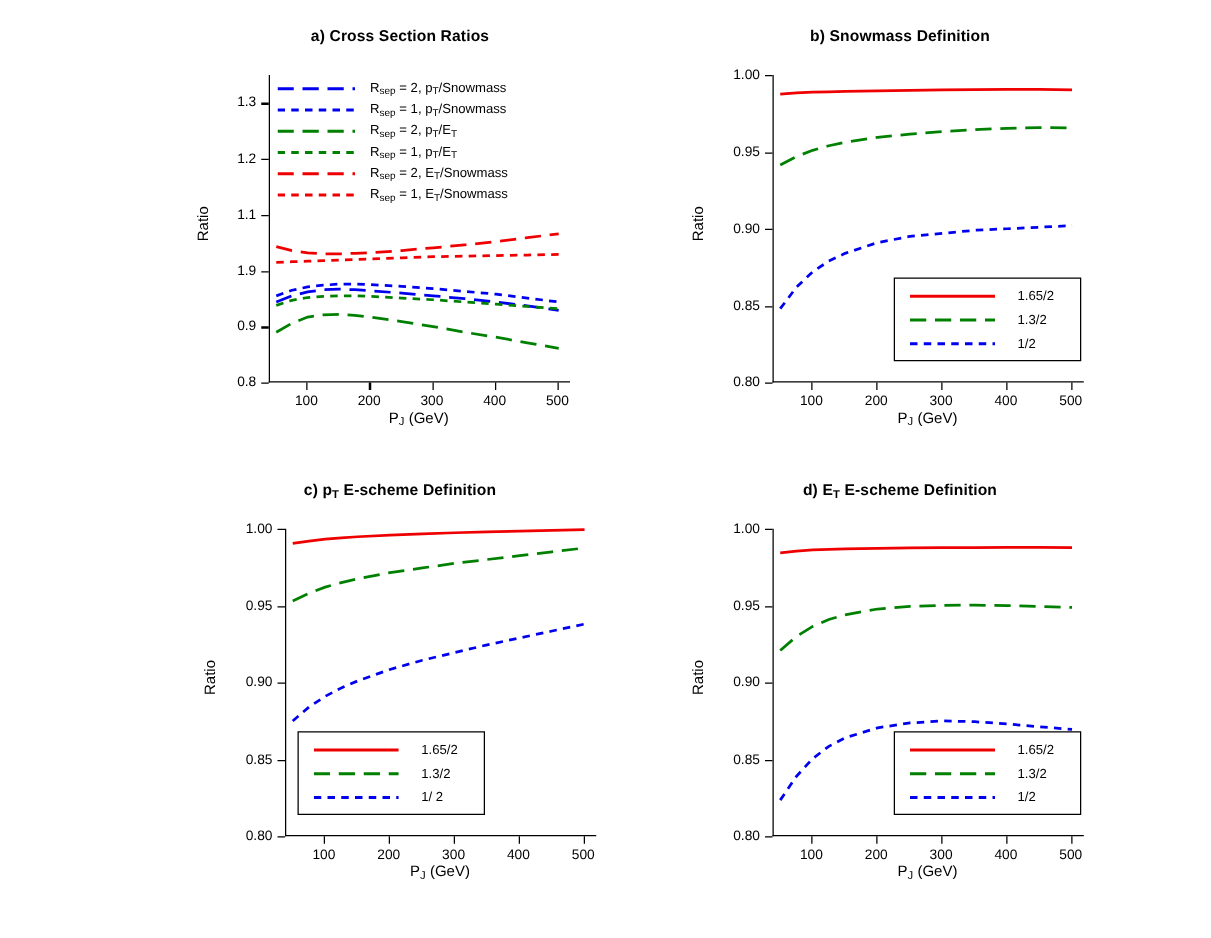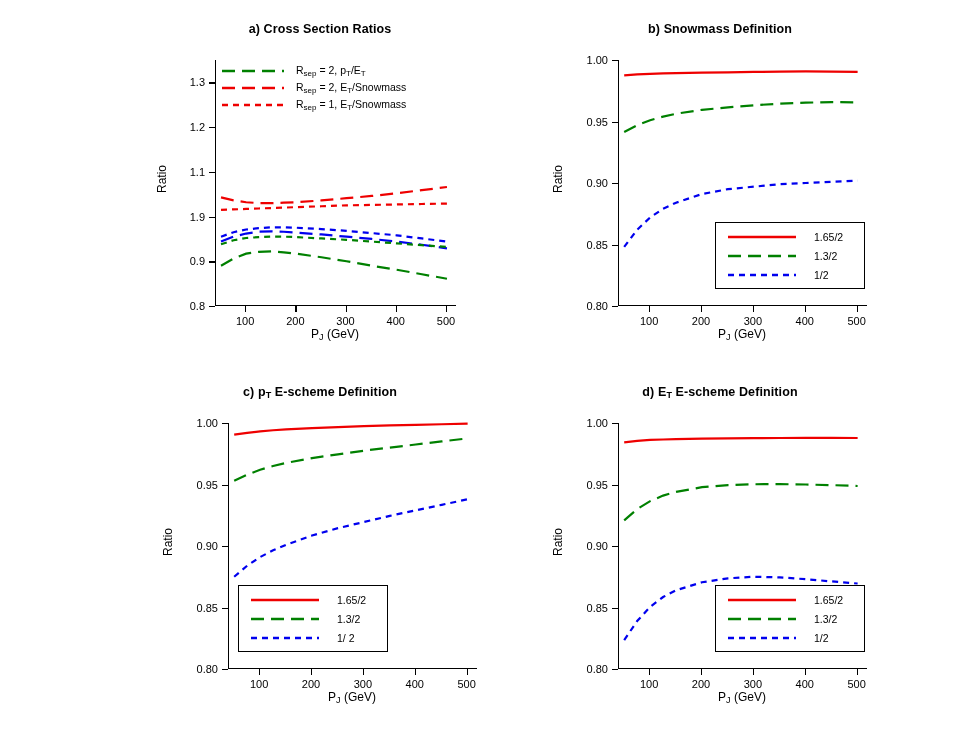--- a/index.html
+++ b/index.html
@@ -133,23 +133,41 @@
     </div>
     <div class="axis-label-y" id="ylab-a" style="left:-2px; top:150px; transform:rotate(-90deg);">
       <span>Ratio</span>
     </div>
     <div class="axis-label-x" id="xlab-a" style="left:65px; top:305px; width:240px;">
       <span>P</span><sub>J</sub><span> (GeV)</span>
     </div>
     <div class="legend" id="legend-a" style="left:72px; top:40px; width:230px;">
         <div class="legend-row">
           <svg width="62" height="6" viewBox="0 0 62 6" style="position: absolute; left: 0px; top: 50%; transform: translateY(-50%);">
+            <line x1="0" y1="3" x2="62" y2="3" stroke="#0000ee" stroke-width="2.4" stroke-dasharray="13,7"></line>
+          </svg>
+          <span class="legend-text" style="left: 74px;">R<sub>sep</sub> = 2,  p<sub>T</sub>/Snowmass</span>
+        </div>
+        <div class="legend-row">
+          <svg width="62" height="6" viewBox="0 0 62 6" style="position: absolute; left: 0px; top: 50%; transform: translateY(-50%);">
+            <line x1="0" y1="3" x2="62" y2="3" stroke="#0000ee" stroke-width="2.4" stroke-dasharray="6,5"></line>
+          </svg>
+          <span class="legend-text" style="left: 74px;">R<sub>sep</sub> = 1,  p<sub>T</sub>/Snowmass</span>
+        </div>
+        <div class="legend-row">
+          <svg width="62" height="6" viewBox="0 0 62 6" style="position: absolute; left: 0px; top: 50%; transform: translateY(-50%);">
             <line x1="0" y1="3" x2="62" y2="3" stroke="#008000" stroke-width="2.4" stroke-dasharray="13,7"></line>
           </svg>
           <span class="legend-text" style="left: 74px; text-align: right;">R<sub>sep</sub> = 2,  p<sub>T</sub>/E<sub>T</sub></span>
+        </div>
+        <div class="legend-row">
+          <svg width="62" height="6" viewBox="0 0 62 6" style="position: absolute; left: 0px; top: 50%; transform: translateY(-50%);">
+            <line x1="0" y1="3" x2="62" y2="3" stroke="#008000" stroke-width="2.4" stroke-dasharray="6,5"></line>
+          </svg>
+          <span class="legend-text" style="left: 74px;">R<sub>sep</sub> = 1,  p<sub>T</sub>/E<sub>T</sub></span>
         </div>
         <div class="legend-row">
           <svg width="62" height="6" viewBox="0 0 62 6" style="position: absolute; left: 0px; top: 50%; transform: translateY(-50%);">
             <line x1="0" y1="3" x2="62" y2="3" stroke="#ee0000" stroke-width="2.4" stroke-dasharray="13,7"></line>
           </svg>
           <span class="legend-text" style="left: 74px;">R<sub>sep</sub> = 2,  E<sub>T</sub>/Snowmass</span>
         </div>
         <div class="legend-row">
           <svg width="62" height="6" viewBox="0 0 62 6" style="position: absolute; left: 0px; top: 50%; transform: translateY(-50%);">
             <line x1="0" y1="3" x2="62" y2="3" stroke="#ee0000" stroke-width="2.4" stroke-dasharray="6,5"></line>

